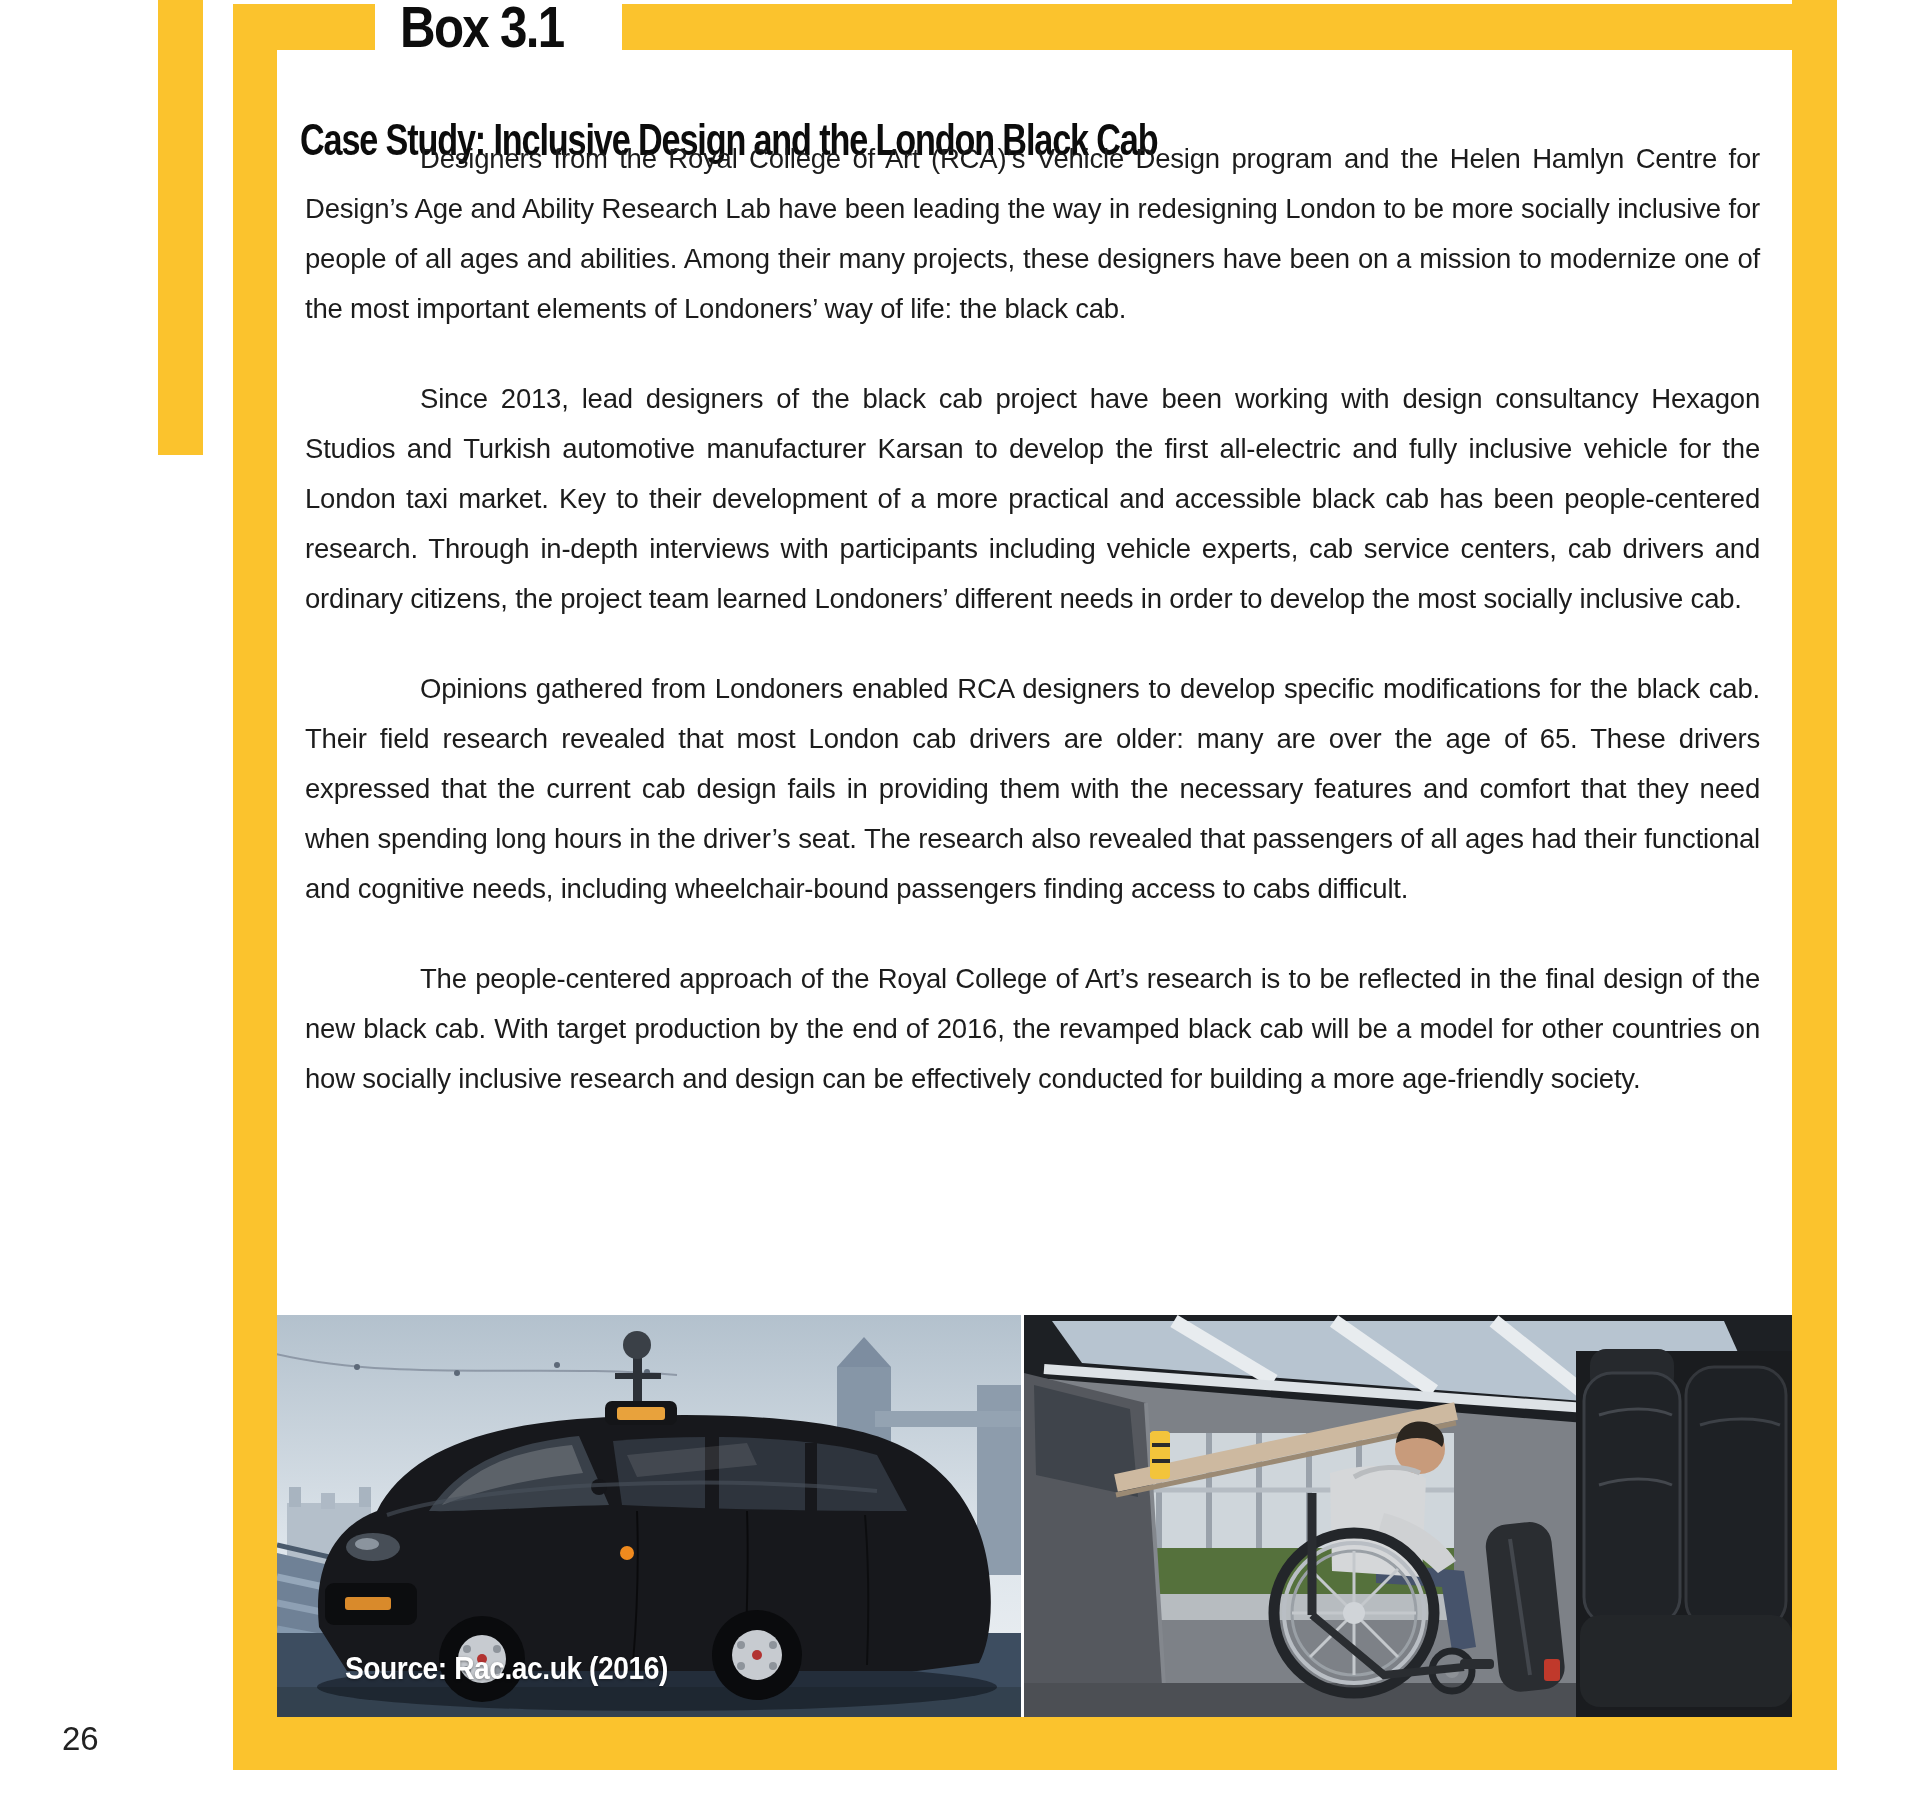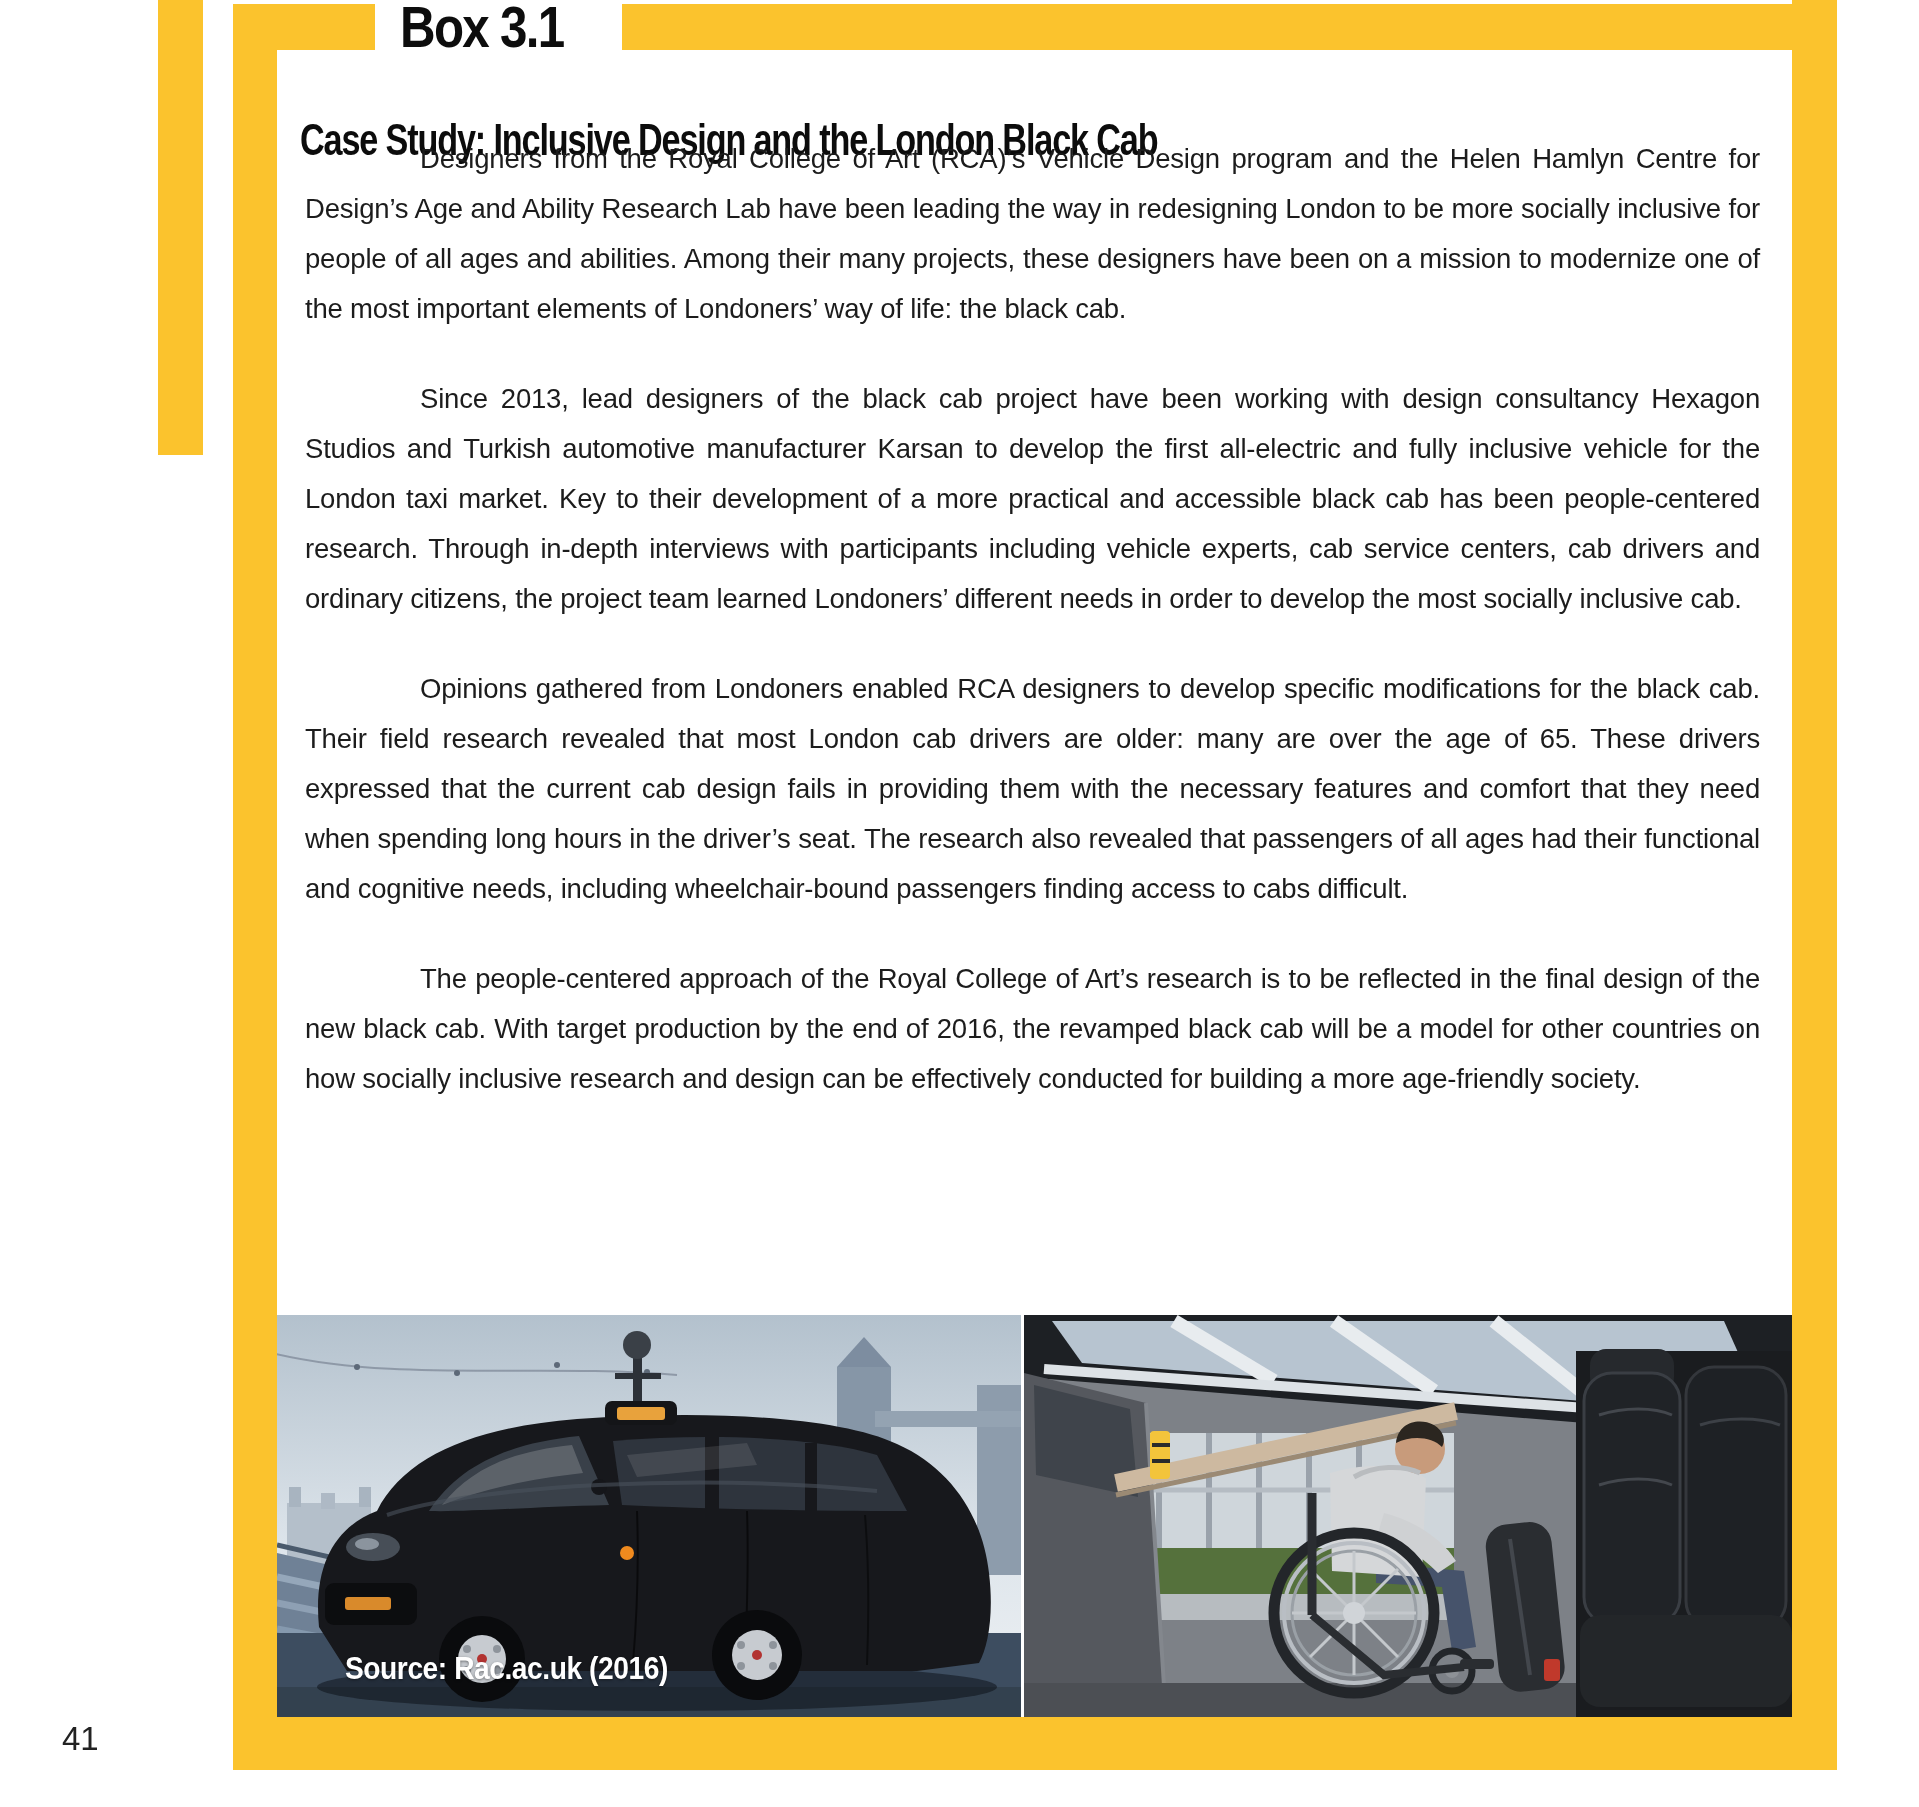--- a/index.html
+++ b/index.html
@@ -237,15 +237,15 @@
         <circle cx="428" cy="356" r="7" fill="#8d9196"></circle>
         <path d="M288,178 L288,300" stroke="#2a2d31" stroke-width="9" fill="none"></path>
         <path d="M288,300 L360,360 L440,352" stroke="#2a2d31" stroke-width="8" fill="none"></path>
         <rect x="436" y="344" width="34" height="10" rx="4" fill="#2a2d31"></rect>
       </svg>
     </div>
   </div>
 
   <div class="caption">Source: Rac.ac.uk (2016)</div>
 
-  <div class="page-number">41</div>
+  <div class="page-number">26</div>
 
 </div>
 
 </body></html>

